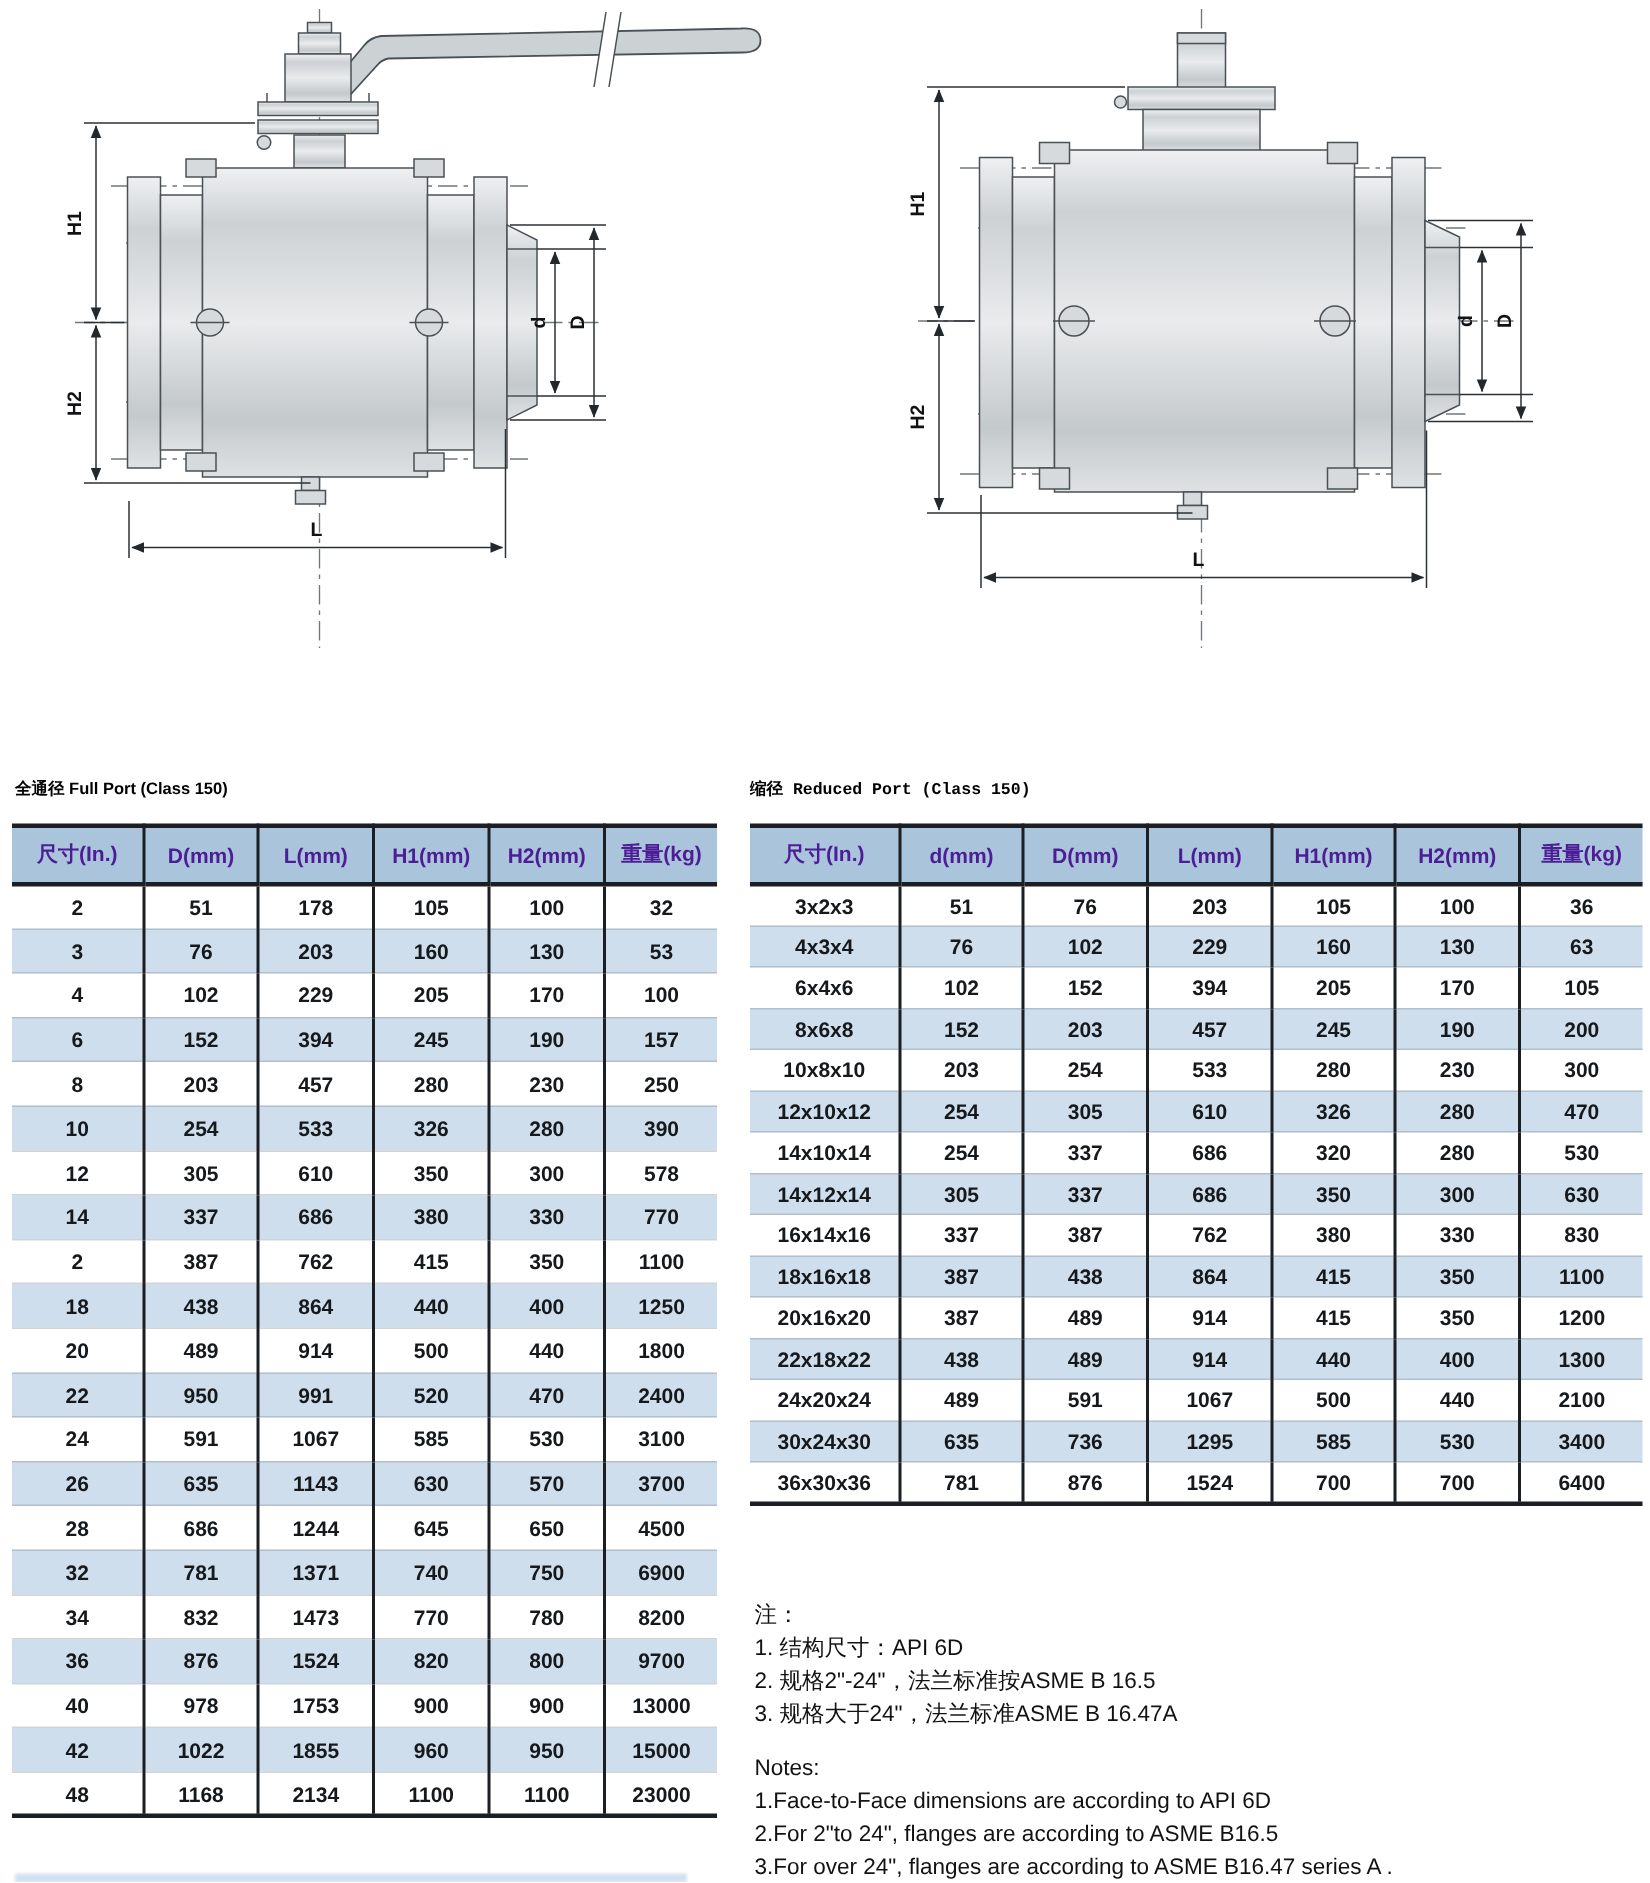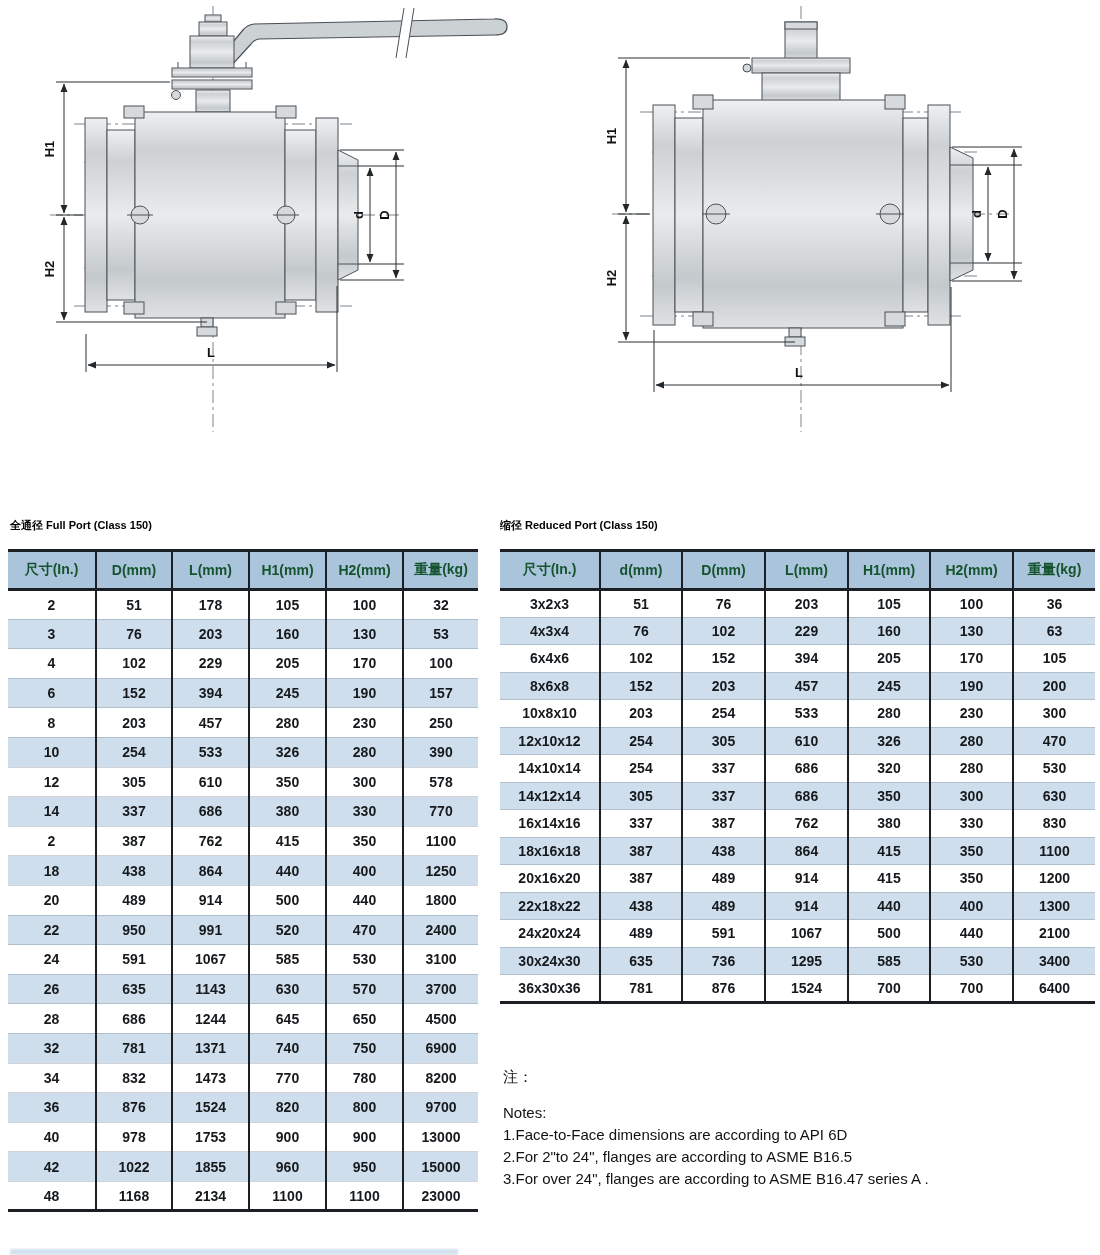--- a/index.html
+++ b/index.html
@@ -12,26 +12,26 @@
   .mt2{fill:#d7dadc;stroke:#4a5156;stroke-width:1;}
   .hnd{fill:#ccd1d4;stroke:#4a5156;stroke-width:1.2;}
   .ln{stroke:#4a5156;stroke-width:1;fill:none;}
   .cl{stroke:#70777c;stroke-width:.9;fill:none;stroke-dasharray:13 4 3 4;}
   .dim{stroke:#2b3034;stroke-width:1;fill:none;}
   .dlab{font:700 13px "Liberation Sans","DejaVu Sans",sans-serif;fill:#101214;}
 
   
   .tbl-title{position:absolute;font-size:11px;font-weight:700;color:#000;white-space:nowrap;}
   #t1{left:10px;top:518px;}
-  #t2{left:500px;top:518px;}
+  #t2{left:500px;top:518px;font-family:Liberation Mono, monospace;}
   table.spec{position:absolute;border-collapse:collapse;table-layout:fixed;
     border-top:3px solid var(--line);border-bottom:3px solid var(--line);}
   #full-port{left:8px;top:549px;width:470px;}
   #reduced-port{left:500px;top:549px;width:595px;}
-  .spec th{background:var(--hbg);height:36px;font-size:14px;font-weight:700;color:#14532d;
+  .spec th{background:var(--hbg);height:36px;font-size:14px;font-weight:700;color:#4c1d95;
     border-bottom:3px solid var(--line);padding:0;text-align:center;}
   .spec td{font-size:14px;font-weight:700;color:#16191c;text-align:center;padding:0;}
   #full-port tbody tr{height:29.6px;}
   #reduced-port tbody tr{height:27.5px;}
   .spec th:not(:first-child), .spec td:not(:first-child){border-left:2px solid var(--line);}
   .spec tbody tr:nth-child(even){background:var(--sbg);}
   .spec tbody tr + tr td{border-top:1px solid rgba(120,132,144,.35);}
 
   
   .notes{position:absolute;left:503px;top:1066px;width:580px;font-size:15px;color:#121212;line-height:22px;}
@@ -549,20 +549,25 @@
           <td>700</td>
           <td>700</td>
           <td>6400</td>
         </tr>
       </tbody>
     </table>
 
   <div class="notes">
     <div class="note-block">
       <div class="note-head">注：</div>
+      <div>
+          <div class="note-line">1. 结构尺寸：API 6D</div>
+          <div class="note-line">2. 规格2"-24"，法兰标准按ASME B 16.5</div>
+          <div class="note-line">3. 规格大于24"，法兰标准ASME B 16.47A</div>
+        </div>
     </div>
     <div class="note-block">
       <div class="note-head">Notes:</div>
       <div>
           <div class="note-line">1.Face-to-Face dimensions are according to API 6D</div>
           <div class="note-line">2.For 2"to 24", flanges are according to ASME B16.5</div>
           <div class="note-line">3.For over 24", flanges are according to ASME B16.47 series A .</div>
         </div>
     </div>
   </div>

